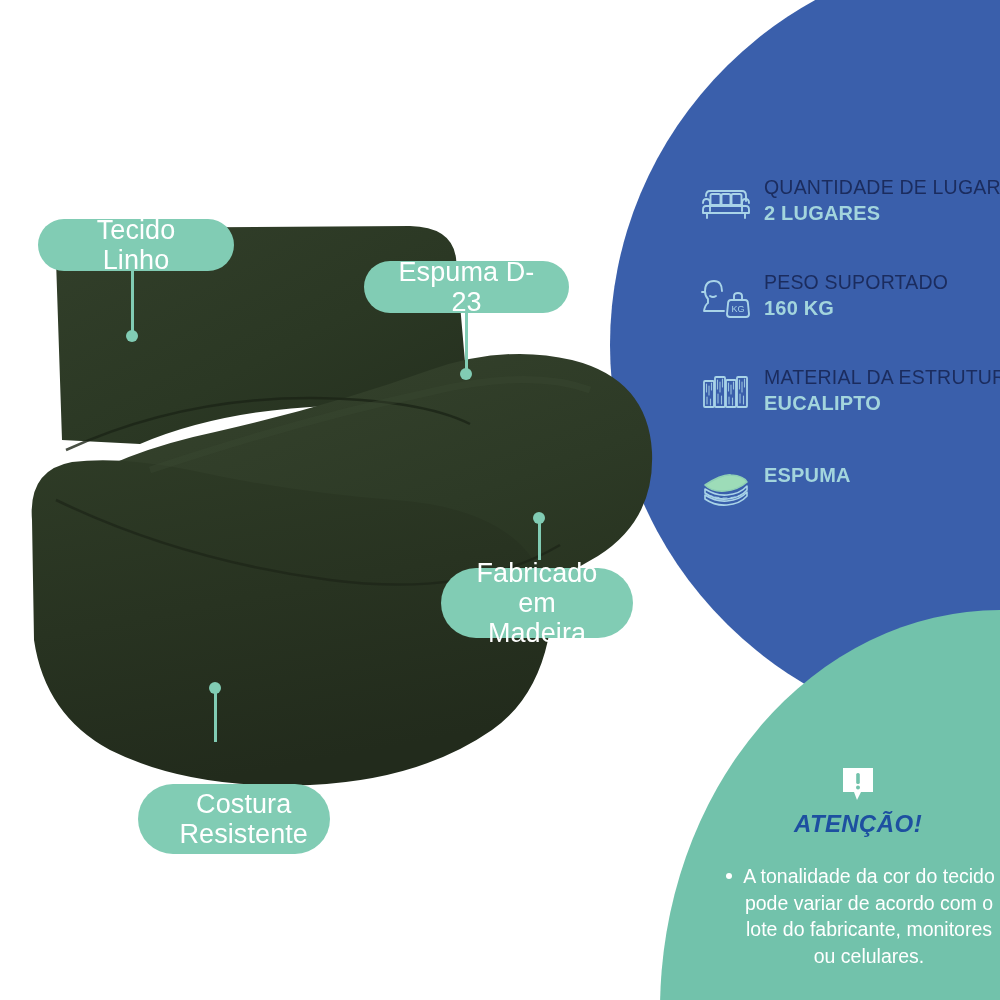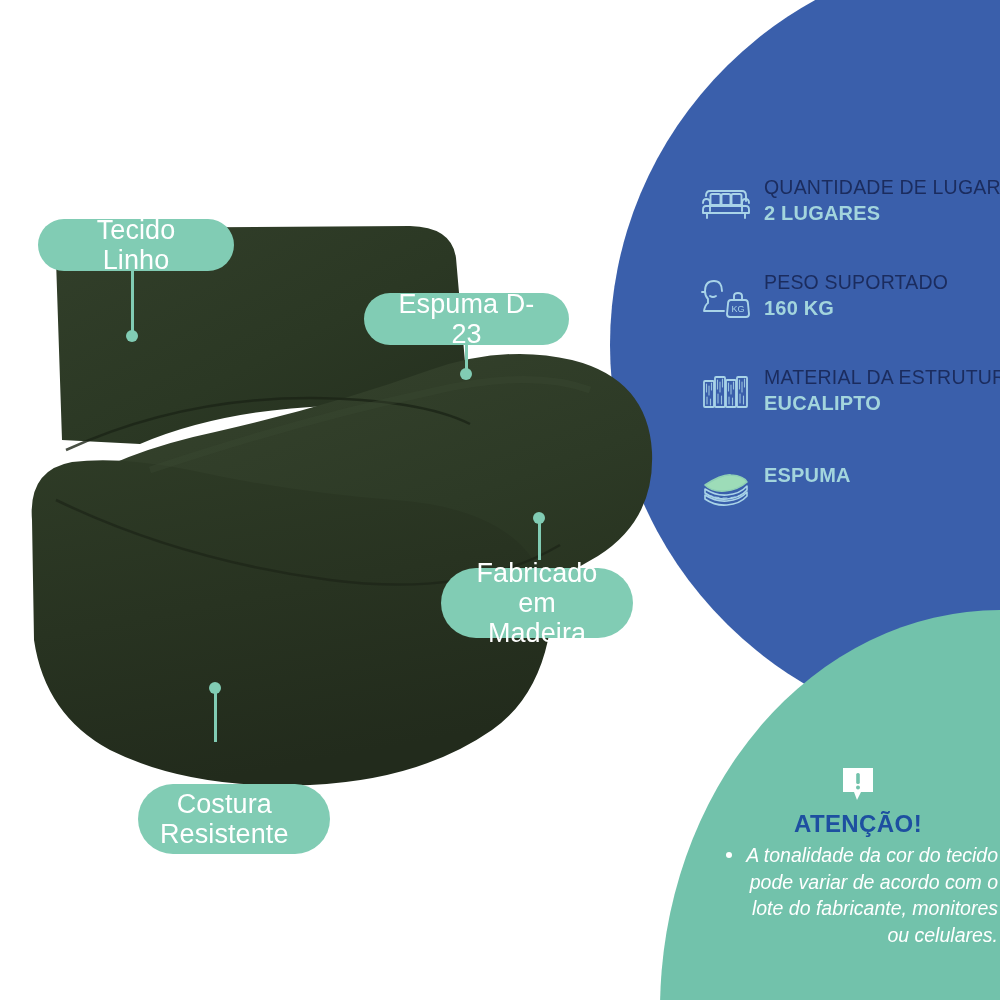--- a/index.html
+++ b/index.html
@@ -42,21 +42,21 @@
     border-radius: 40px;
     color: #ffffff;
     font-size: 27px;
     line-height: 1.12;
     text-align: center;
     padding: 9px 22px;
     box-sizing: border-box;
     white-space: pre-line;
     display: flex;
     align-items: center;
-    justify-content: flex-start;
+    justify-content: flex-end;
     letter-spacing: 0.1px;
   }
 
   .leader {
     position: absolute;
     background: #81ccb4;
     width: 3px;
   }
   .leader-dot {
     position: absolute;
@@ -116,30 +116,30 @@
     width: 42px;
     height: 42px;
     margin: 0 auto 6px auto;
     display: block;
   }
   .attention-title {
     color: #1d4fa0;
     font-size: 24px;
     font-weight: bold;
     letter-spacing: 0.4px;
-    margin-bottom: 4px;
+    margin-bottom: 25px;
+    font-style: italic;
   }
   .attention-body {
     position: relative;
     color: #ffffff;
     font-size: 19.5px;
     line-height: 1.36;
-    text-align: right;
+    text-align: center;
     padding-left: 22px;
-    font-style: italic;
   }
   .attention-bullet {
     position: absolute;
     left: 8px;
     top: 10px;
     width: 6px;
     height: 6px;
     border-radius: 50%;
     background: #ffffff;
   }
@@ -217,21 +217,21 @@
   <div>
 
     <div class="leader" style="left:131px; top:271px; height:64px;"></div>
     <div class="leader-dot" style="left:126px; top:330px;"></div>
     <div class="callout" style="left:38px; top:219px; width:196px; height:52px;">
       <span>Tecido Linho</span>
     </div>
 
     <div class="leader" style="left:465px; top:313px; height:60px;"></div>
     <div class="leader-dot" style="left:460px; top:368px;"></div>
-    <div class="callout" style="left:364px; top:261px; width:205px; height:52px;margin-top:32px;">
+    <div class="callout" style="left:364px; top:261px; width:205px; height:52px;">
       <span>Espuma D-23</span>
     </div>
 
     <div class="leader" style="left:538px; top:518px; height:42px;"></div>
     <div class="leader-dot" style="left:533px; top:512px;"></div>
     <div class="callout" style="left:441px; top:568px; width:192px; height:70px;">
       <span>Fabricado em
 Madeira</span>
     </div>
 

